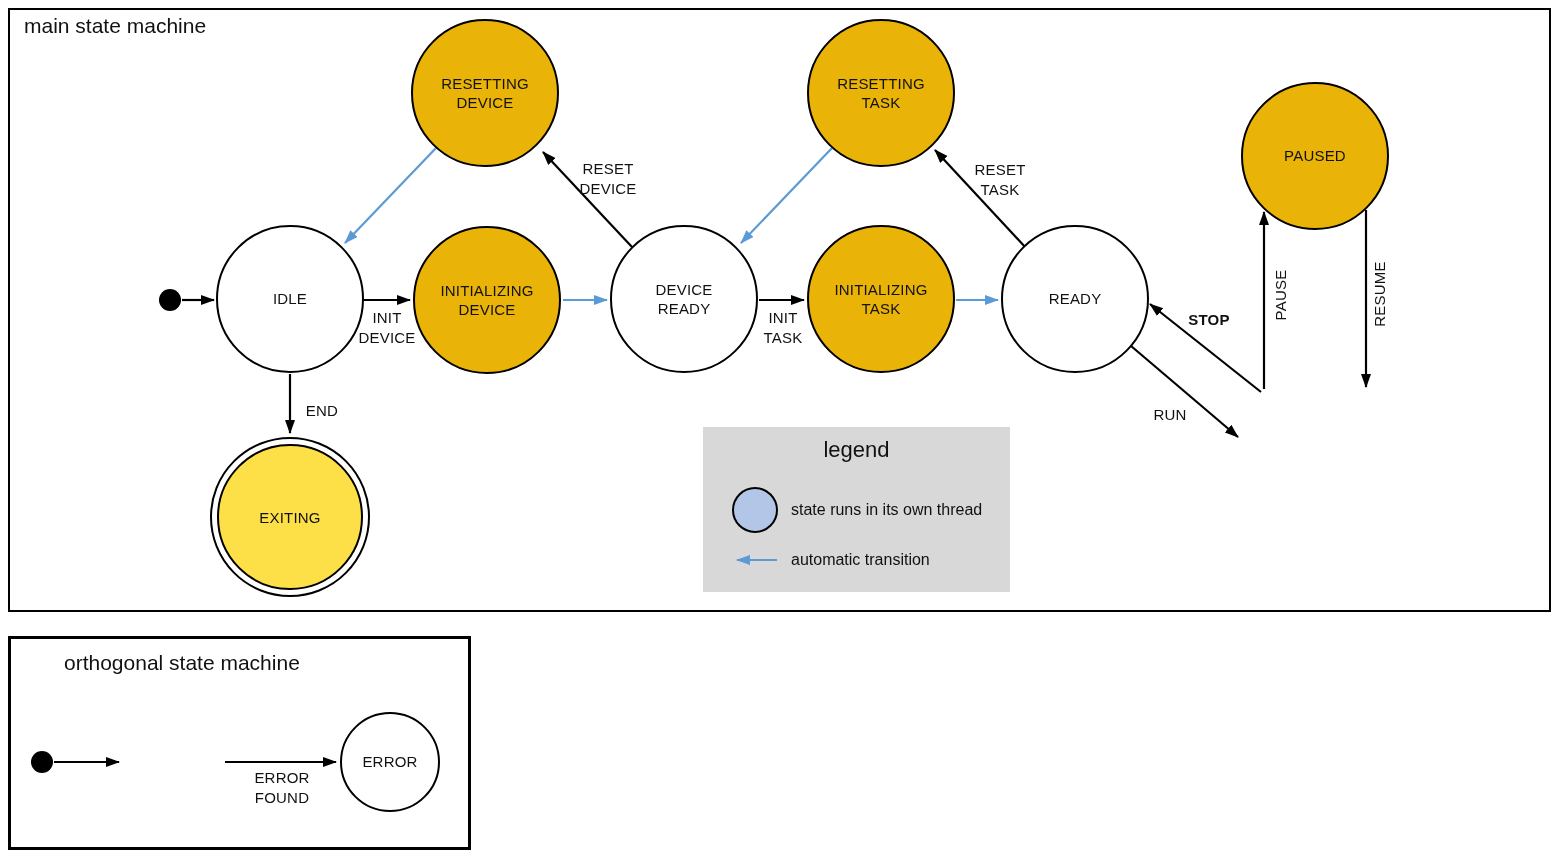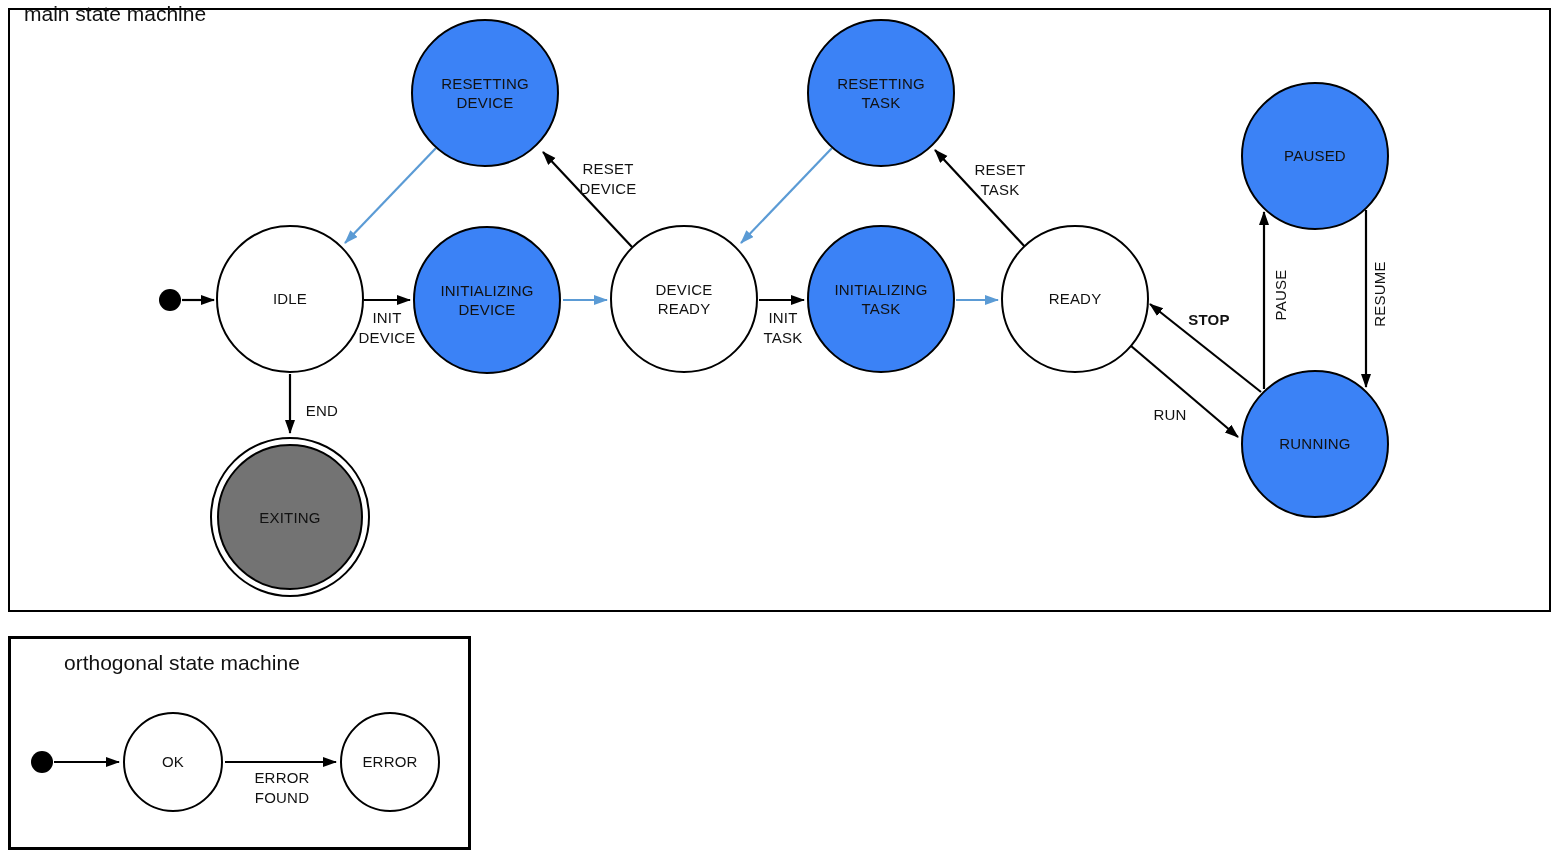--- a/index.html
+++ b/index.html
@@ -10,27 +10,27 @@
   .frame{position:absolute;border:2px solid #000;background:#fff;z-index:0;}
   .frame.thick{border-width:3px;}
   .frame-title{position:absolute;font-size:21px;color:#111;z-index:3;}
   .diagram-svg{position:absolute;left:0;top:0;z-index:1;pointer-events:none;}
   .state{
     position:absolute;box-sizing:border-box;border:2.5px solid #000;border-radius:50%;
     background:#fff;display:flex;align-items:center;justify-content:center;
     text-align:center;font-size:15px;line-height:1.3;white-space:pre-line;
     z-index:2;letter-spacing:.2px;
   }
-  .state.threaded{background:#3b82f6;}
+  .state.threaded{background:#eab308;}
   .final-outer{
     position:absolute;box-sizing:border-box;border:2.5px solid #000;border-radius:50%;
     background:#fff;z-index:2;display:flex;align-items:center;justify-content:center;
   }
   .final-inner{
-    box-sizing:border-box;border:2.5px solid #000;border-radius:50%;background:#737373;
+    box-sizing:border-box;border:2.5px solid #000;border-radius:50%;background:#fde047;
     width:146px;height:146px;display:flex;align-items:center;justify-content:center;
     text-align:right;font-size:15px;white-space:pre-line;letter-spacing:.2px;
   }
   .init-dot{position:absolute;width:22px;height:22px;border-radius:50%;background:#000;z-index:2;}
   .tlabel{
     position:absolute;transform:translate(-50%,-50%);font-size:15px;line-height:1.35;
     text-align:center;white-space:pre-line;z-index:3;letter-spacing:.2px;
   }
   .tlabel.rot{transform:translate(-50%,-50%) rotate(-90deg);white-space:nowrap;}
   .legend{position:absolute;left:703px;top:427px;width:307px;height:165px;background:#d8d8d8;z-index:2;}
@@ -44,21 +44,21 @@
   .legend-arrow{margin-left:29px;width:46px;flex:0 0 auto;}
 </style>
 </head>
 <body>
 
 <div class="canvas">
 
   <div class="frame" style="left:8px;top:8px;width:1539px;height:600px;"></div>
   <div class="frame thick" style="left:8px;top:636px;width:457px;height:208px;"></div>
 
-  <div class="frame-title" style="left:24px;top:2px;">main state machine</div>
+  <div class="frame-title" style="left:24px;top:14px;">main state machine</div>
   <div class="frame-title" style="left:28px;top:651px;margin-left:36px;">orthogonal state machine</div>
 
   <svg class="diagram-svg" width="1555" height="852">
     <defs>
       <marker id="mb" markerUnits="userSpaceOnUse" markerWidth="16" markerHeight="12" refX="13" refY="5" orient="auto">
         <path d="M0,0 L14,5 L0,10 Z" fill="#000"></path>
       </marker>
       <marker id="ma" markerUnits="userSpaceOnUse" markerWidth="16" markerHeight="12" refX="13" refY="5" orient="auto">
         <path d="M0,0 L14,5 L0,10 Z" fill="#5b9bd5"></path>
       </marker>
@@ -94,38 +94,54 @@
   <div class="state threaded" style="left:411px;top:19px;width:148px;height:148px;">RESETTING
 DEVICE</div>
   <div class="state" style="left:610px;top:225px;width:148px;height:148px;">DEVICE
 READY</div>
   <div class="state threaded" style="left:807px;top:225px;width:148px;height:148px;">INITIALIZING
 TASK</div>
   <div class="state threaded" style="left:807px;top:19px;width:148px;height:148px;">RESETTING
 TASK</div>
   <div class="state" style="left:1001px;top:225px;width:148px;height:148px;">READY</div>
   <div class="state threaded" style="left:1241px;top:82px;width:148px;height:148px;">PAUSED</div>
-  <div class="state threaded" style="left:1241px;top:370px;width:148px;height:148px;">RUNNING</div>
   <div class="final-outer" style="left:210px;top:437px;width:160px;height:160px;">
     <div class="final-inner">EXITING</div>
   </div>
 
-  <div class="state" style="left:123px;top:712px;width:100px;height:100px;">OK</div>
   <div class="state" style="left:340px;top:712px;width:100px;height:100px;">ERROR</div>
 
   <div class="tlabel" style="left:387px;top:328px;">INIT
 DEVICE</div>
   <div class="tlabel" style="left:608px;top:179px;">RESET
 DEVICE</div>
   <div class="tlabel" style="left:783px;top:328px;">INIT
 TASK</div>
   <div class="tlabel" style="left:1000px;top:180px;">RESET
 TASK</div>
   <div class="tlabel" style="left:322px;top:411px;">END</div>
   <div class="tlabel" style="left:1170px;top:415px;">RUN</div>
   <div class="tlabel" style="left:1209px;top:320px;font-weight:bold;">STOP</div>
   <div class="tlabel rot" style="left:1281px;top:295px;">PAUSE</div>
   <div class="tlabel rot" style="left:1380px;top:294px;">RESUME</div>
   <div class="tlabel" style="left:282px;top:788px;">ERROR
 FOUND</div>
 
+  <div class="legend">
+    <div class="legend-title">legend</div>
+    <div class="legend-row" style="top:60px;">
+      <div class="legend-circle"></div>
+      <div class="legend-text">state runs in its own thread</div>
+    </div>
+    <div class="legend-row" style="top:124px;">
+      <svg class="legend-arrow" width="46" height="12">
+        <defs>
+          <marker id="mal" markerUnits="userSpaceOnUse" markerWidth="16" markerHeight="12" refX="13" refY="5" orient="auto">
+            <path d="M0,0 L14,5 L0,10 Z" fill="#5b9bd5"></path>
+          </marker>
+        </defs>
+        <line x1="45" y1="6" x2="5" y2="6" stroke="#5b9bd5" stroke-width="2.2" marker-end="url(#mal)"></line>
+      </svg>
+      <div class="legend-text">automatic transition</div>
+    </div>
+  </div>
 
 </div>
 
 </body></html>

